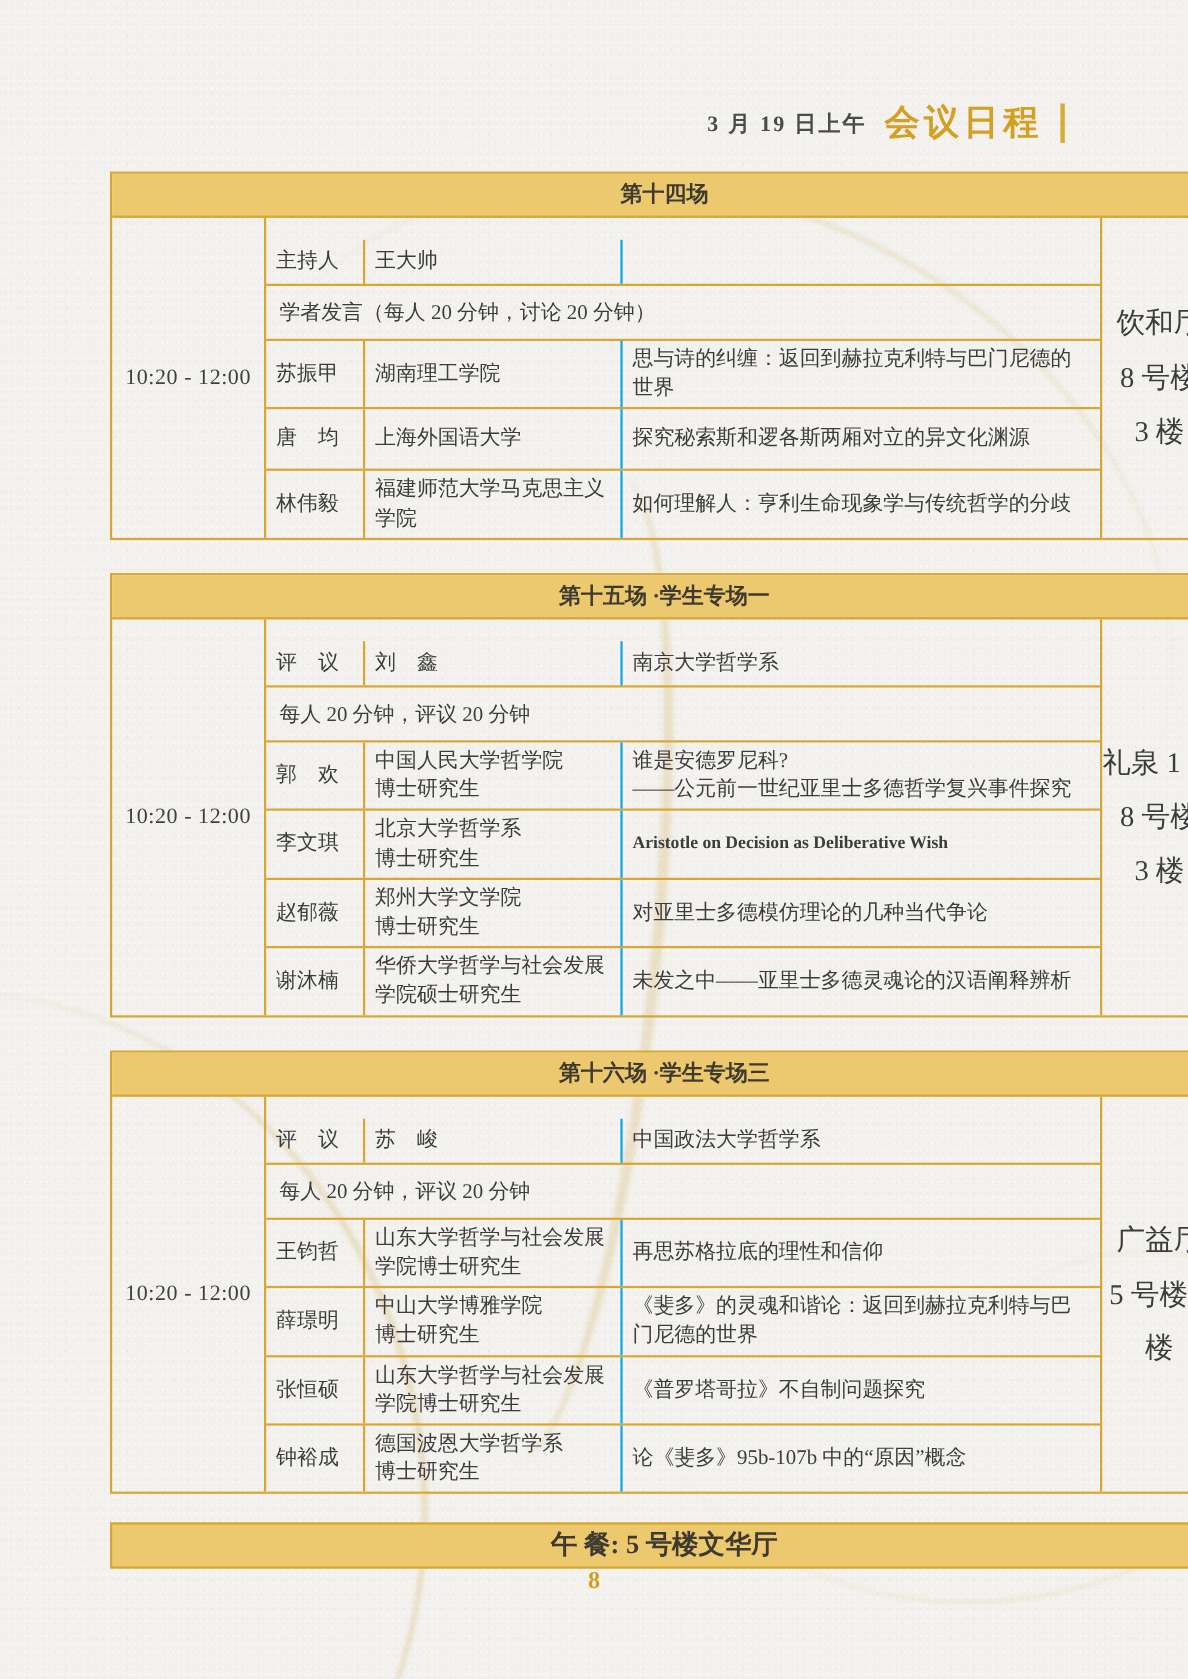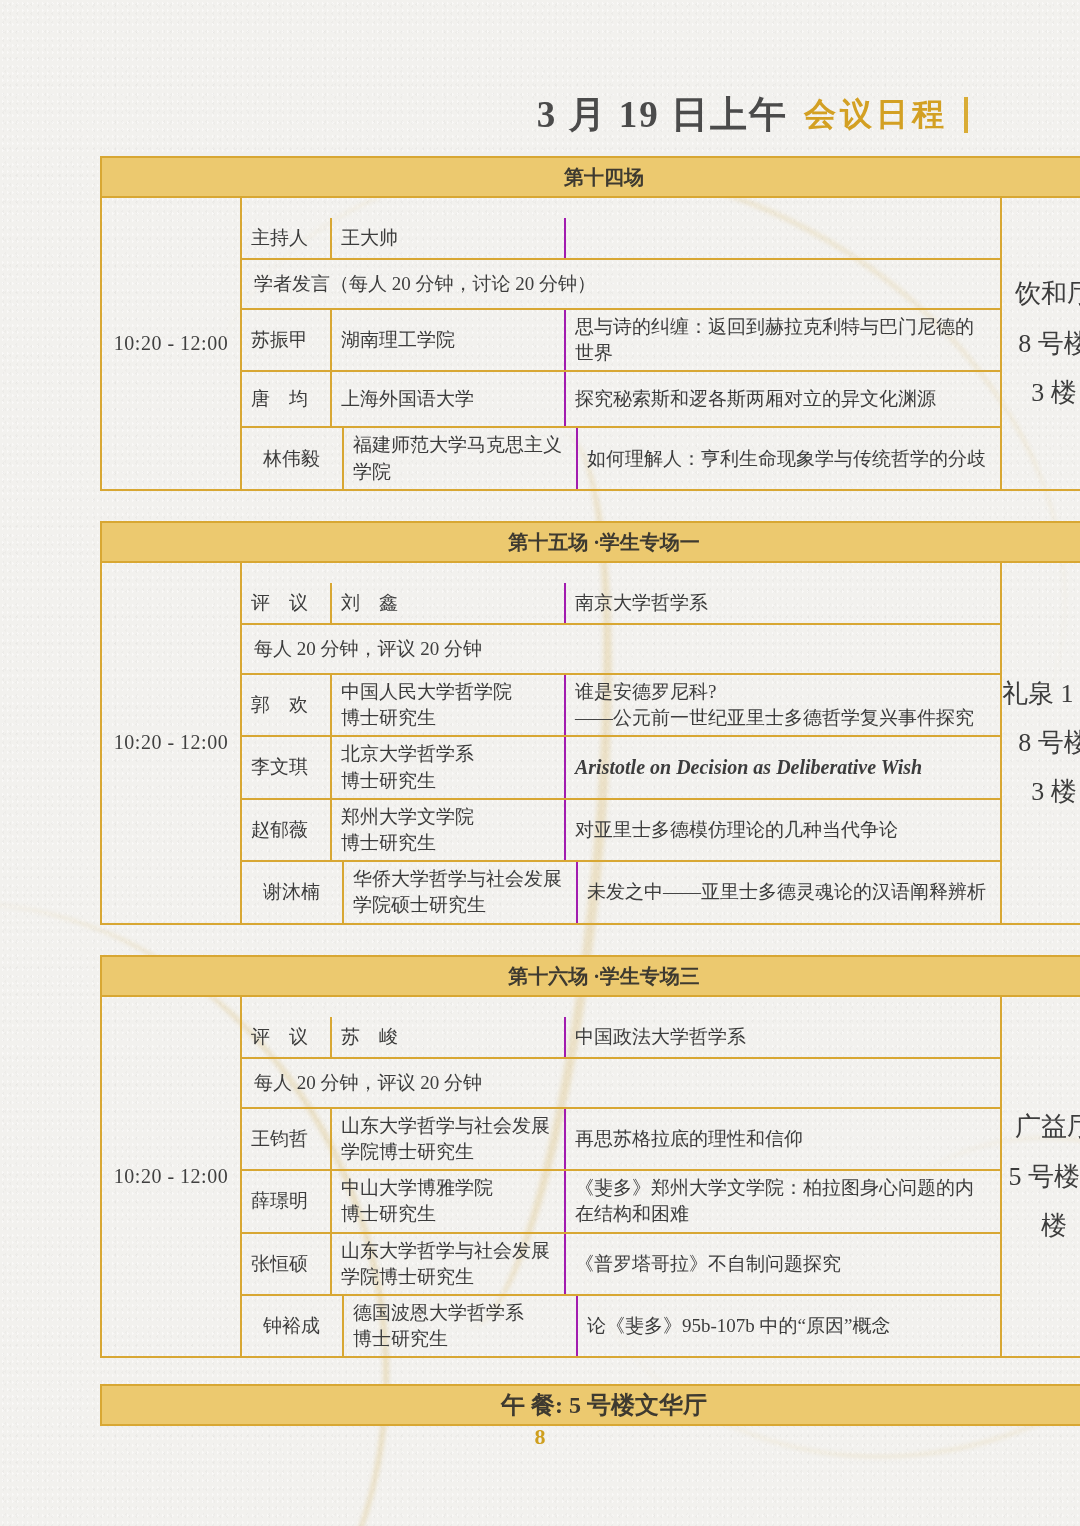--- a/index.html
+++ b/index.html
@@ -27,21 +27,21 @@
   .vein4 { width: 700px; height: 600px; top: 850px; left: 560px;
            border-bottom: 3px solid rgba(205,160,50,0.16); transform: rotate(-18deg); }
   .vein5 { width: 500px; height: 400px; top: 1150px; right: -260px;
            border-top: 3px solid rgba(205,160,50,0.15); transform: rotate(30deg); }
 
   
   .page-header {
     position: absolute; top: 90px; right: 112px;
     display: flex; align-items: center; gap: 16px; z-index: 2;
   }
-  .header-date { font-size: 37px; font-weight: bold; color: #4b4b4b; letter-spacing: 2px; }
+  .header-date { font-size: 20px; font-weight: bold; color: #4b4b4b; letter-spacing: 2px; }
   .header-title { font-size: 32px; font-weight: bold; color: #d3a023; letter-spacing: 4px; }
   .header-bar { width: 4px; height: 36px; background: #d9ac35; }
 
   
   .content { position: absolute; left: 100px; top: 156px; width: 1008px; z-index: 1; }
 
   .session { border: 2px solid #d8a733; margin-bottom: 30px; }
   .banner {
     background: #ecc96f;
     border-bottom: 2px solid #d8a733;
@@ -50,33 +50,33 @@
   }
   .tbody { display: flex; align-items: stretch; }
   .time-cell {
     width: 138px; flex: 0 0 138px;
     border-right: 2px solid #d8a733;
     display: flex; align-items: center; justify-content: center;
     font-size: 20px; color: #3f3f3f; letter-spacing: 0.5px;
   }
   .mid { flex: 1 1 auto; display: flex; flex-direction: column; min-width: 0; }
   .row { display: flex; border-bottom: 2px solid #d8a733; }
-  .row:last-child { border-bottom: none; margin-left: 12px; }
+  .row:last-child { border-bottom: none; }
   .cell {
     padding: 4px 9px; display: flex; align-items: center;
     font-size: 19px; line-height: 1.38; white-space: pre-line;
     box-sizing: border-box;
   }
   .cname { width: 90px; flex: 0 0 90px; border-right: 2px solid #d8a733; }
-  .cinst { width: 234px; flex: 0 0 234px; border-right: 2px solid #a21caf; }
+  .cinst { width: 234px; flex: 0 0 234px; border-right: 2px solid #0ea5e9; }
   .ctitle { flex: 1 1 auto; min-width: 0; }
   .chair-row .cell { min-height: 40px; margin-top: 20px; }
   .note { padding: 6px 12px; font-size: 19px; min-height: 36px; display: flex; align-items: center; }
   .talk-row .cell { min-height: 54px; }
-  .en { font-weight: bold; font-size: 20px; font-family: "Liberation Serif", serif; font-style: italic; }
+  .en { font-weight: bold; font-size: 16px; font-family: "Liberation Serif", serif; }
   .loc-cell {
     width: 104px; flex: 0 0 104px;
     border-left: 2px solid #d8a733;
     display: flex; align-items: center; justify-content: center;
     text-align: center; font-size: 26px; line-height: 1.9; white-space: pre-line;
   }
   .lunch-banner {
     border: 2px solid #d8a733; background: #ecc96f;
     min-height: 38px; line-height: 38px; margin-top: -4px;
     text-align: center; font-weight: bold; font-size: 24px; color: #3e3a30;
@@ -190,21 +190,21 @@
         <div class="row note">每人 20 分钟，评议 20 分钟</div>
         <div class="row talk-row">
           <div class="cell cname">王钧哲</div>
           <div class="cell cinst">山东大学哲学与社会发展学院博士研究生</div>
           <div class="cell ctitle">再思苏格拉底的理性和信仰</div>
         </div>
         <div class="row talk-row">
           <div class="cell cname">薛璟明</div>
           <div class="cell cinst">中山大学博雅学院
 博士研究生</div>
-          <div class="cell ctitle">《斐多》郑州大学文学院：柏拉图身心问题的内在结构和困难</div>
+          <div class="cell ctitle">《斐多》的灵魂和谐论：返回到赫拉克利特与巴门尼德的世界</div>
         </div>
         <div class="row talk-row">
           <div class="cell cname">张恒硕</div>
           <div class="cell cinst">山东大学哲学与社会发展学院博士研究生</div>
           <div class="cell ctitle">《普罗塔哥拉》不自制问题探究</div>
         </div>
         <div class="row talk-row">
           <div class="cell cname">钟裕成</div>
           <div class="cell cinst">德国波恩大学哲学系
 博士研究生</div>

